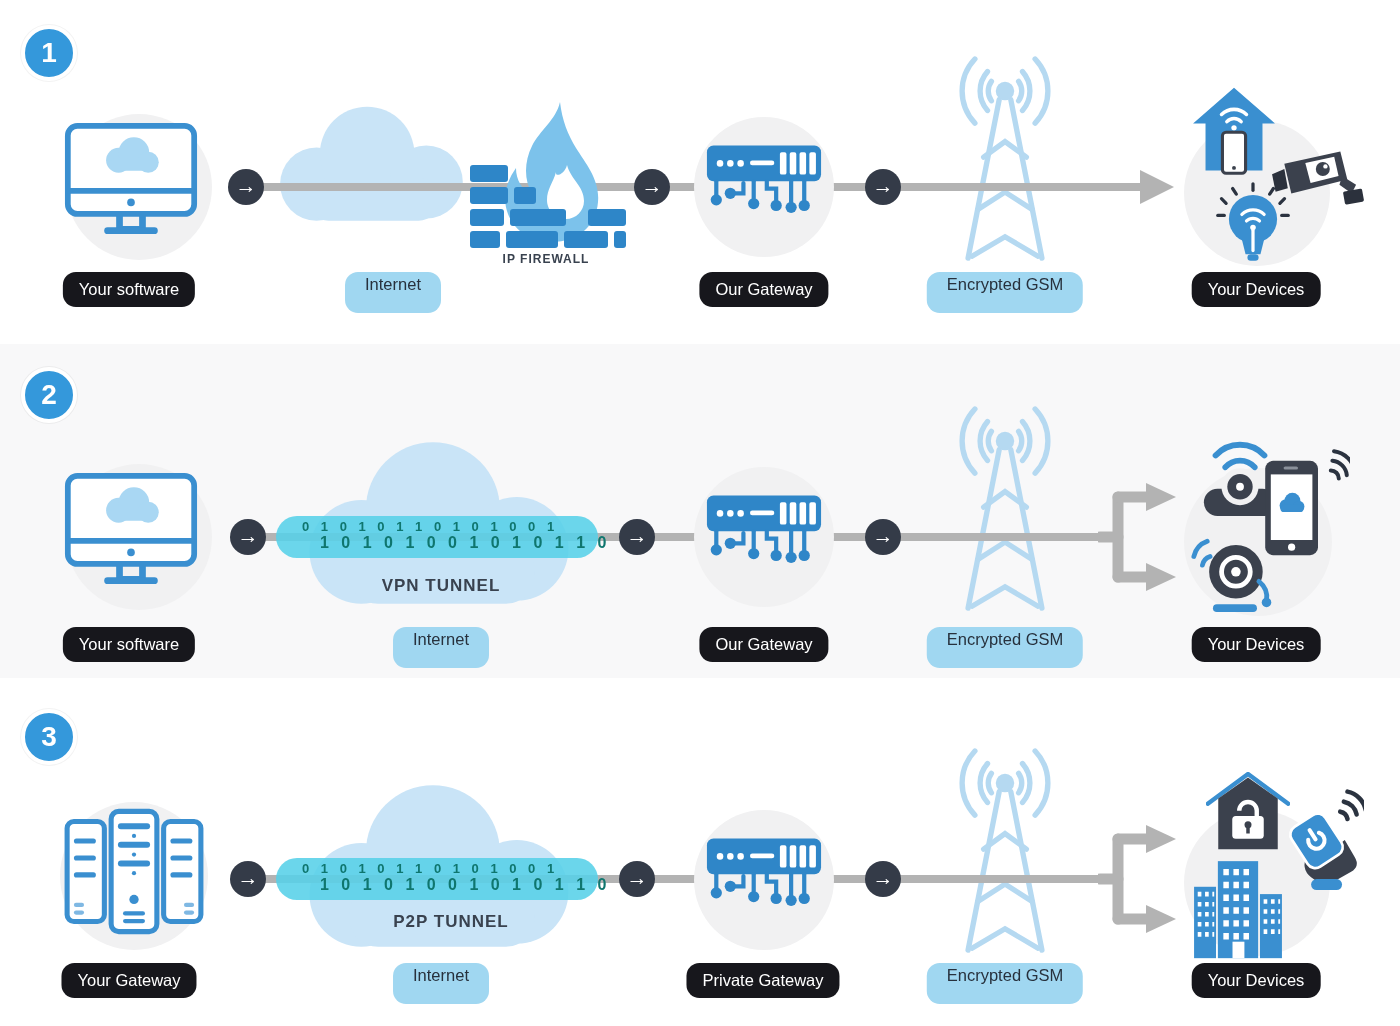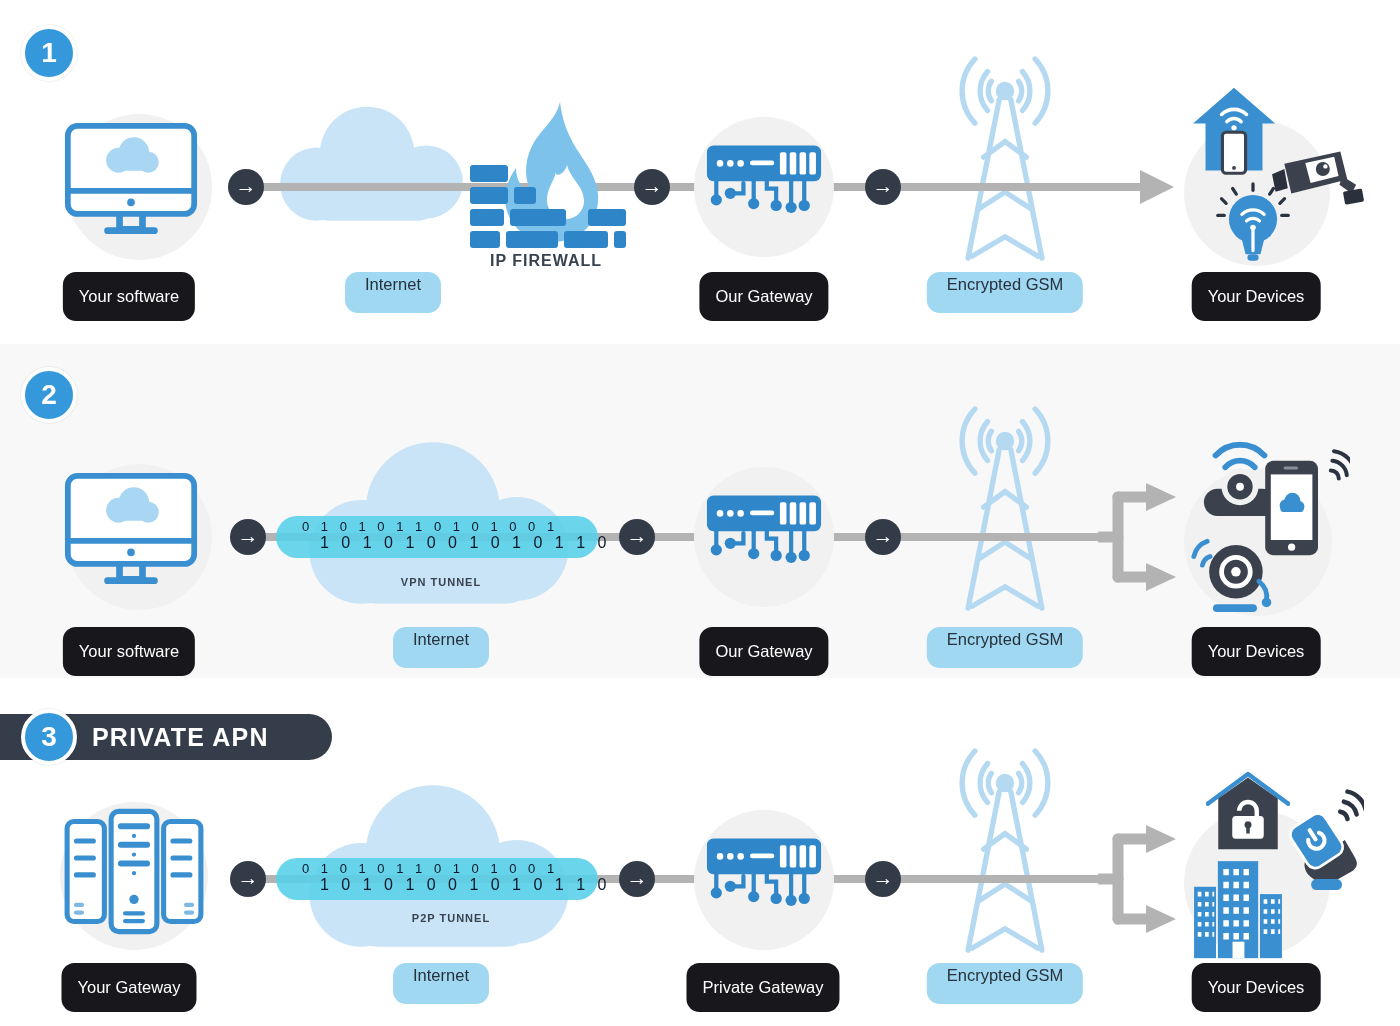--- a/index.html
+++ b/index.html
@@ -18,28 +18,28 @@
   
   .line{height:8px;background:#b3b3b3;}
   .tri{width:0;height:0;border-left:34px solid #b3b3b3;border-top:17px solid transparent;
        border-bottom:17px solid transparent;}
   .dot-arrow{width:36px;height:36px;border-radius:50%;background:#343b48;color:#fff;
        text-align:center;line-height:34px;font-size:21px;font-weight:bold;}
   
   .circ{border-radius:50%;background:#f1f1f2;}
   
   .pill-dark{transform:translateX(-50%);background:#17171c;color:#fff;font-size:16.5px;
-       height:25px;line-height:25px;border-radius:13px;padding:12px 16px;white-space:nowrap;}
+       height:25px;line-height:25px;border-radius:13px;padding:5px 16px;white-space:nowrap;}
   .pill-blue{transform:translateX(-50%);background:#a0d7f1;color:#27313d;font-size:16.5px;
        height:41px;line-height:25px;border-radius:13px;padding:0 20px;white-space:nowrap;}
-  .caption{transform:translateX(-50%);color:#39424f;font-weight:bold;font-size:11px;
+  .caption{transform:translateX(-50%);color:#39424f;font-weight:bold;font-size:17px;
        letter-spacing:1px;white-space:nowrap;}
   
   .tunnel{background:rgba(86,208,232,0.88);border-radius:21px;height:42px;}
-  .bin{position:absolute;color:#0f172a;font-weight:normal;letter-spacing:4px;white-space:nowrap;}
+  .bin{position:absolute;color:#0f766e;font-weight:bold;letter-spacing:4px;white-space:nowrap;}
   svg{display:block;}
 </style>
 </head>
 <body>
 
 <div id="stage">
 
   <div class="abs band" style="top:344px;height:334px;"></div>
 
   <svg width="0" height="0" style="position:absolute">
@@ -197,21 +197,21 @@
     </g>
     <circle cx="42" cy="49" r="3" fill="#fff"></circle>
   </svg>
 
   <div class="abs dot-arrow" style="left:228px;top:169px"><span>→</span></div>
   <div class="abs dot-arrow" style="left:634px;top:169px"><span>→</span></div>
   <div class="abs dot-arrow" style="left:865px;top:169px"><span>→</span></div>
 
   <div class="abs num" style="left:21px;top:25px">1</div>
 
-  <div class="abs caption" style="left:546px;top:252px;font-size:16px">IP FIREWALL</div>
+  <div class="abs caption" style="left:546px;top:252px;font-size:12px">IP FIREWALL</div>
   <div class="abs pill-dark" style="left:129px;top:272px">Your software</div>
   <div class="abs pill-blue" style="left:393px;top:272px">Internet</div>
   <div class="abs pill-dark" style="left:764px;top:272px">Our Gateway</div>
   <div class="abs pill-blue" style="left:1005px;top:272px">Encrypted GSM</div>
   <div class="abs pill-dark" style="left:1256px;top:272px">Your Devices</div>
 
   <svg class="abs" style="left:288px;top:430px" width="305" height="198" viewBox="0 0 200 130">
       <use href="#cloud-shape" fill="#c9e4f7"></use>
     </svg>
   <svg class="abs" style="left:937px;top:406px" width="136" height="209" viewBox="0 0 140 215">
@@ -390,21 +390,20 @@
       <rect x="18" y="32" width="44" height="52" rx="10" fill="#3a8fd0" stroke="#fff" stroke-width="3"></rect>
       <path d="M33 52 a9 9 0 1 0 14 0" stroke="#fff" stroke-width="4.5" fill="none" stroke-linecap="round"></path>
       <line x1="40" y1="44" x2="40" y2="56" stroke="#fff" stroke-width="4.5" stroke-linecap="round"></line>
     </g>
   </svg>
 
   <div class="abs dot-arrow" style="left:230px;top:861px"><span>→</span></div>
   <div class="abs dot-arrow" style="left:619px;top:861px"><span>→</span></div>
   <div class="abs dot-arrow" style="left:865px;top:861px"><span>→</span></div>
 
-  <div class="abs hdr" style="left:0;top:714px;width:332px">PRIVATE APN</div>
   <div class="abs num" style="left:21px;top:709px">3</div>
 
   <div class="abs caption" style="left:451px;top:912px">P2P TUNNEL</div>
   <div class="abs pill-dark" style="left:129px;top:963px">Your Gateway</div>
   <div class="abs pill-blue" style="left:441px;top:963px">Internet</div>
   <div class="abs pill-dark" style="left:763px;top:963px">Private Gateway</div>
   <div class="abs pill-blue" style="left:1005px;top:963px">Encrypted GSM</div>
   <div class="abs pill-dark" style="left:1256px;top:963px">Your Devices</div>
 
 </div>

